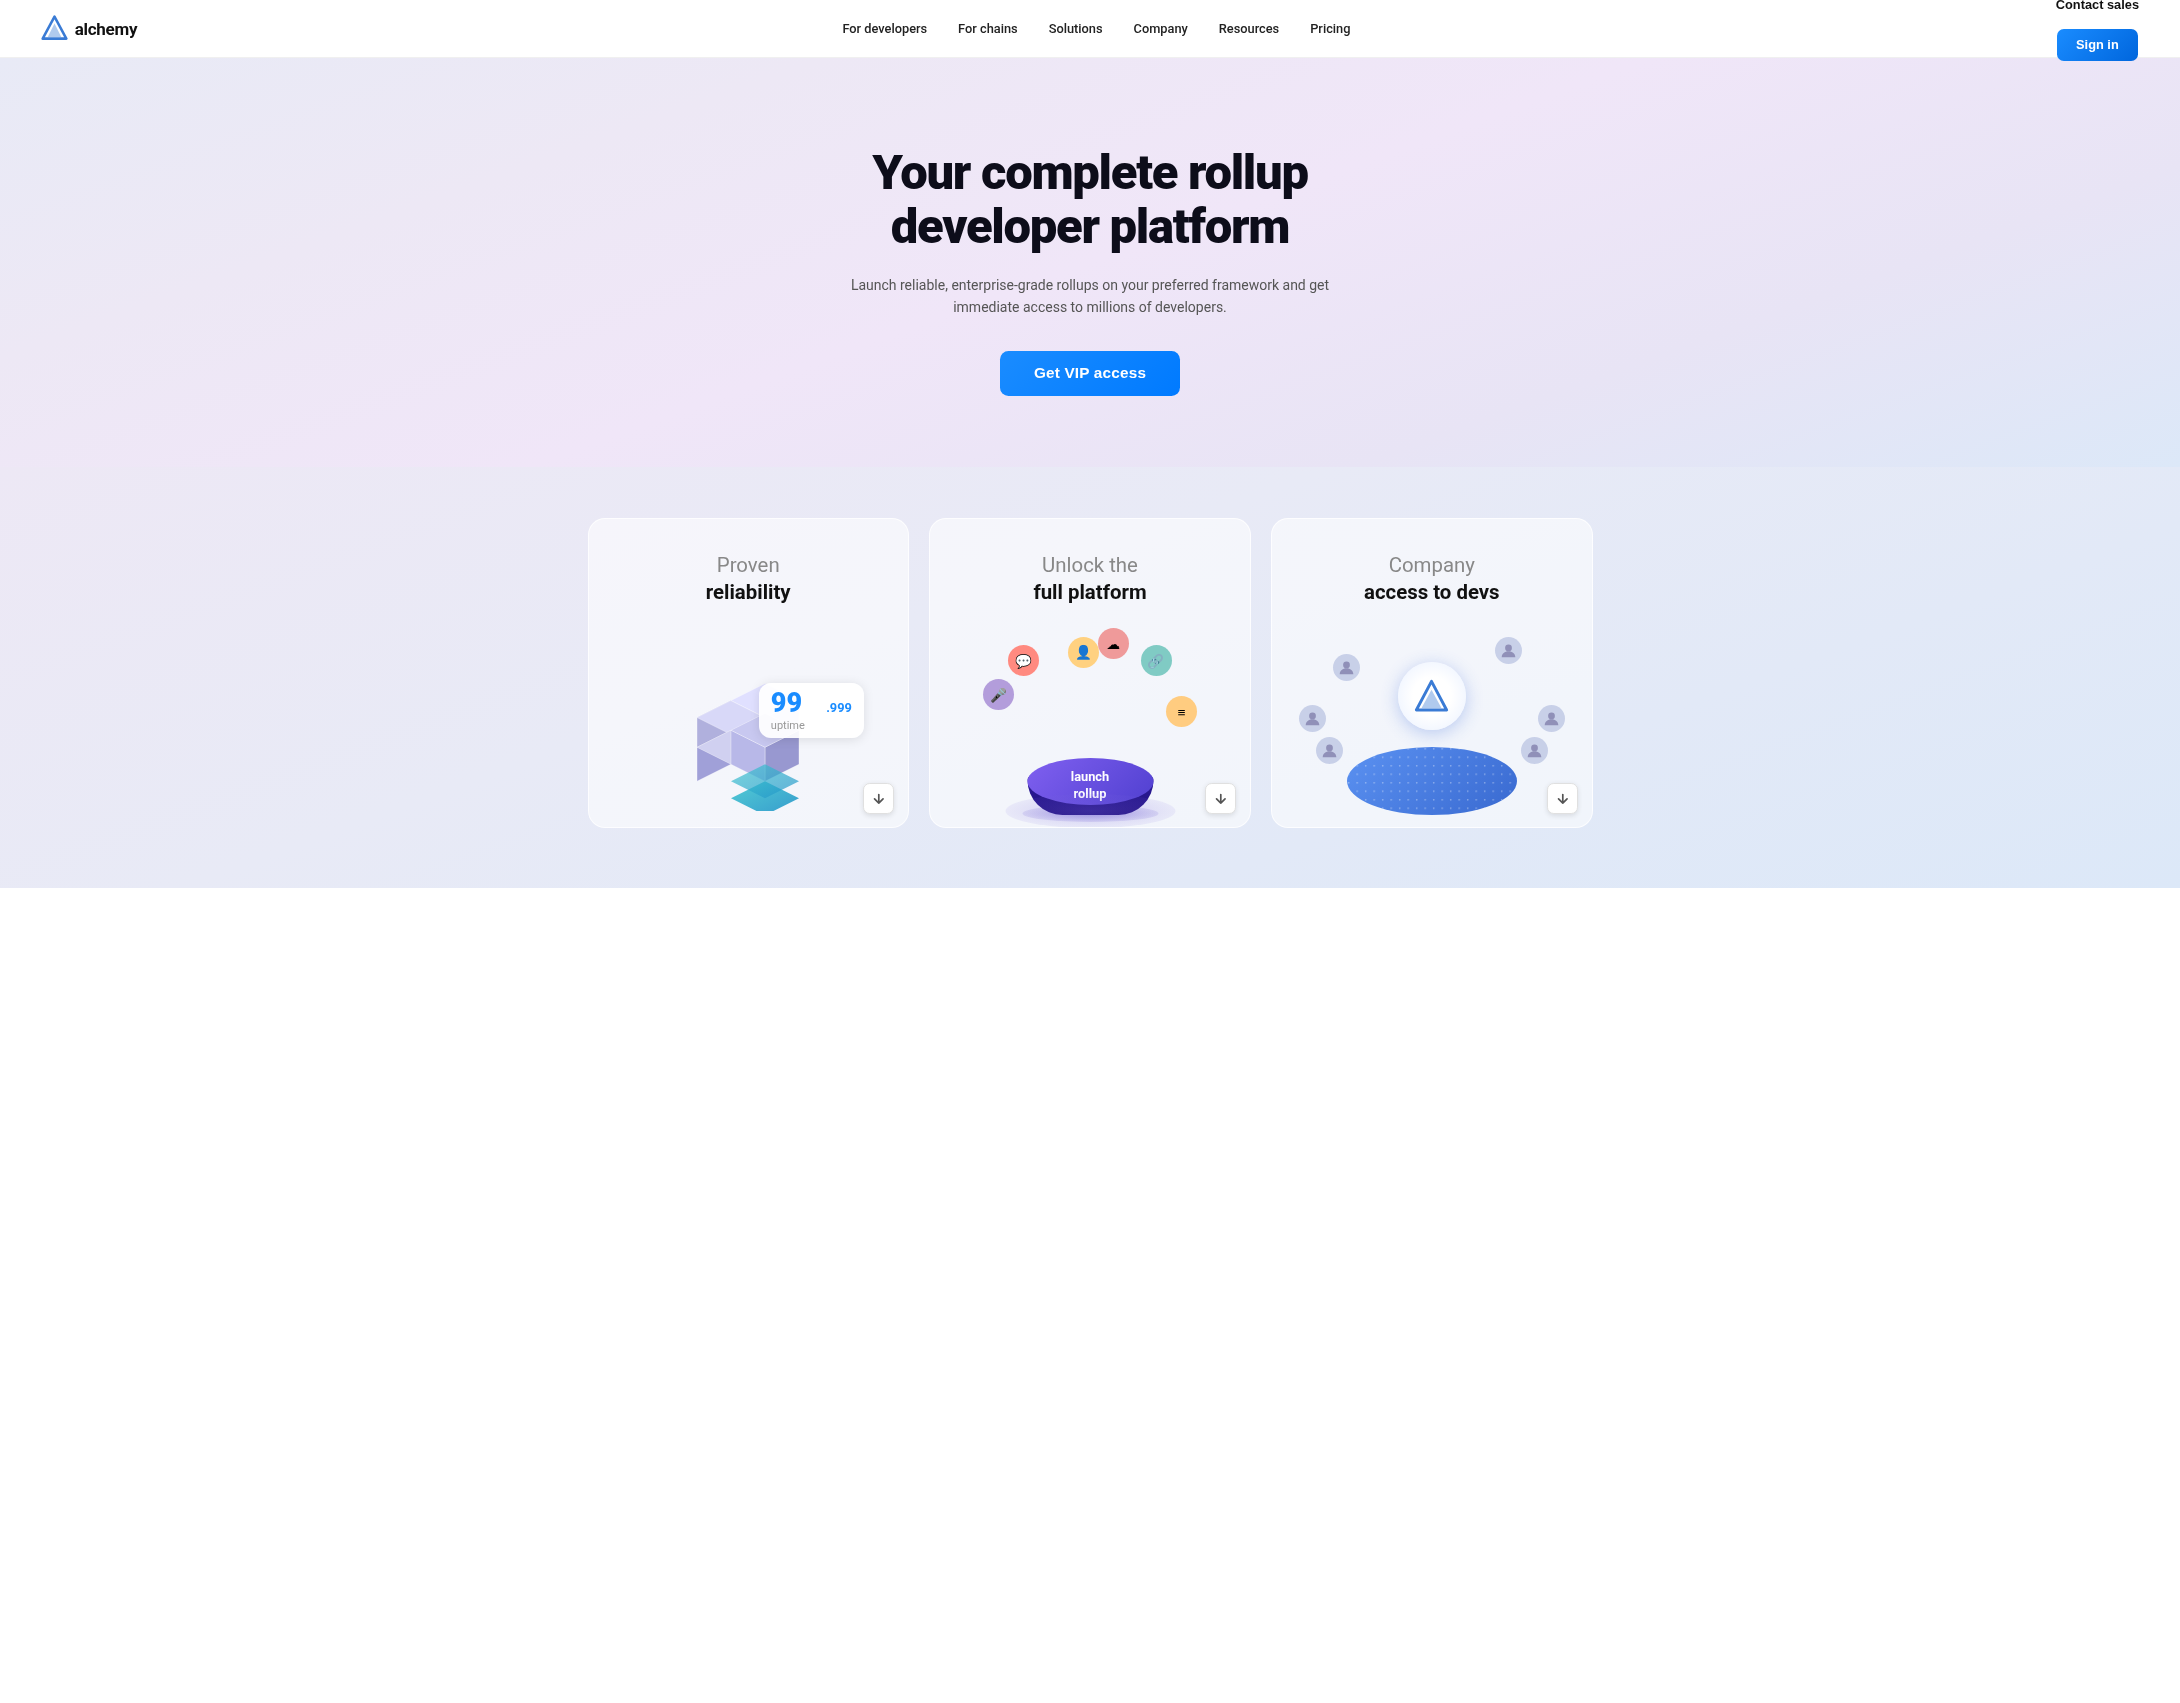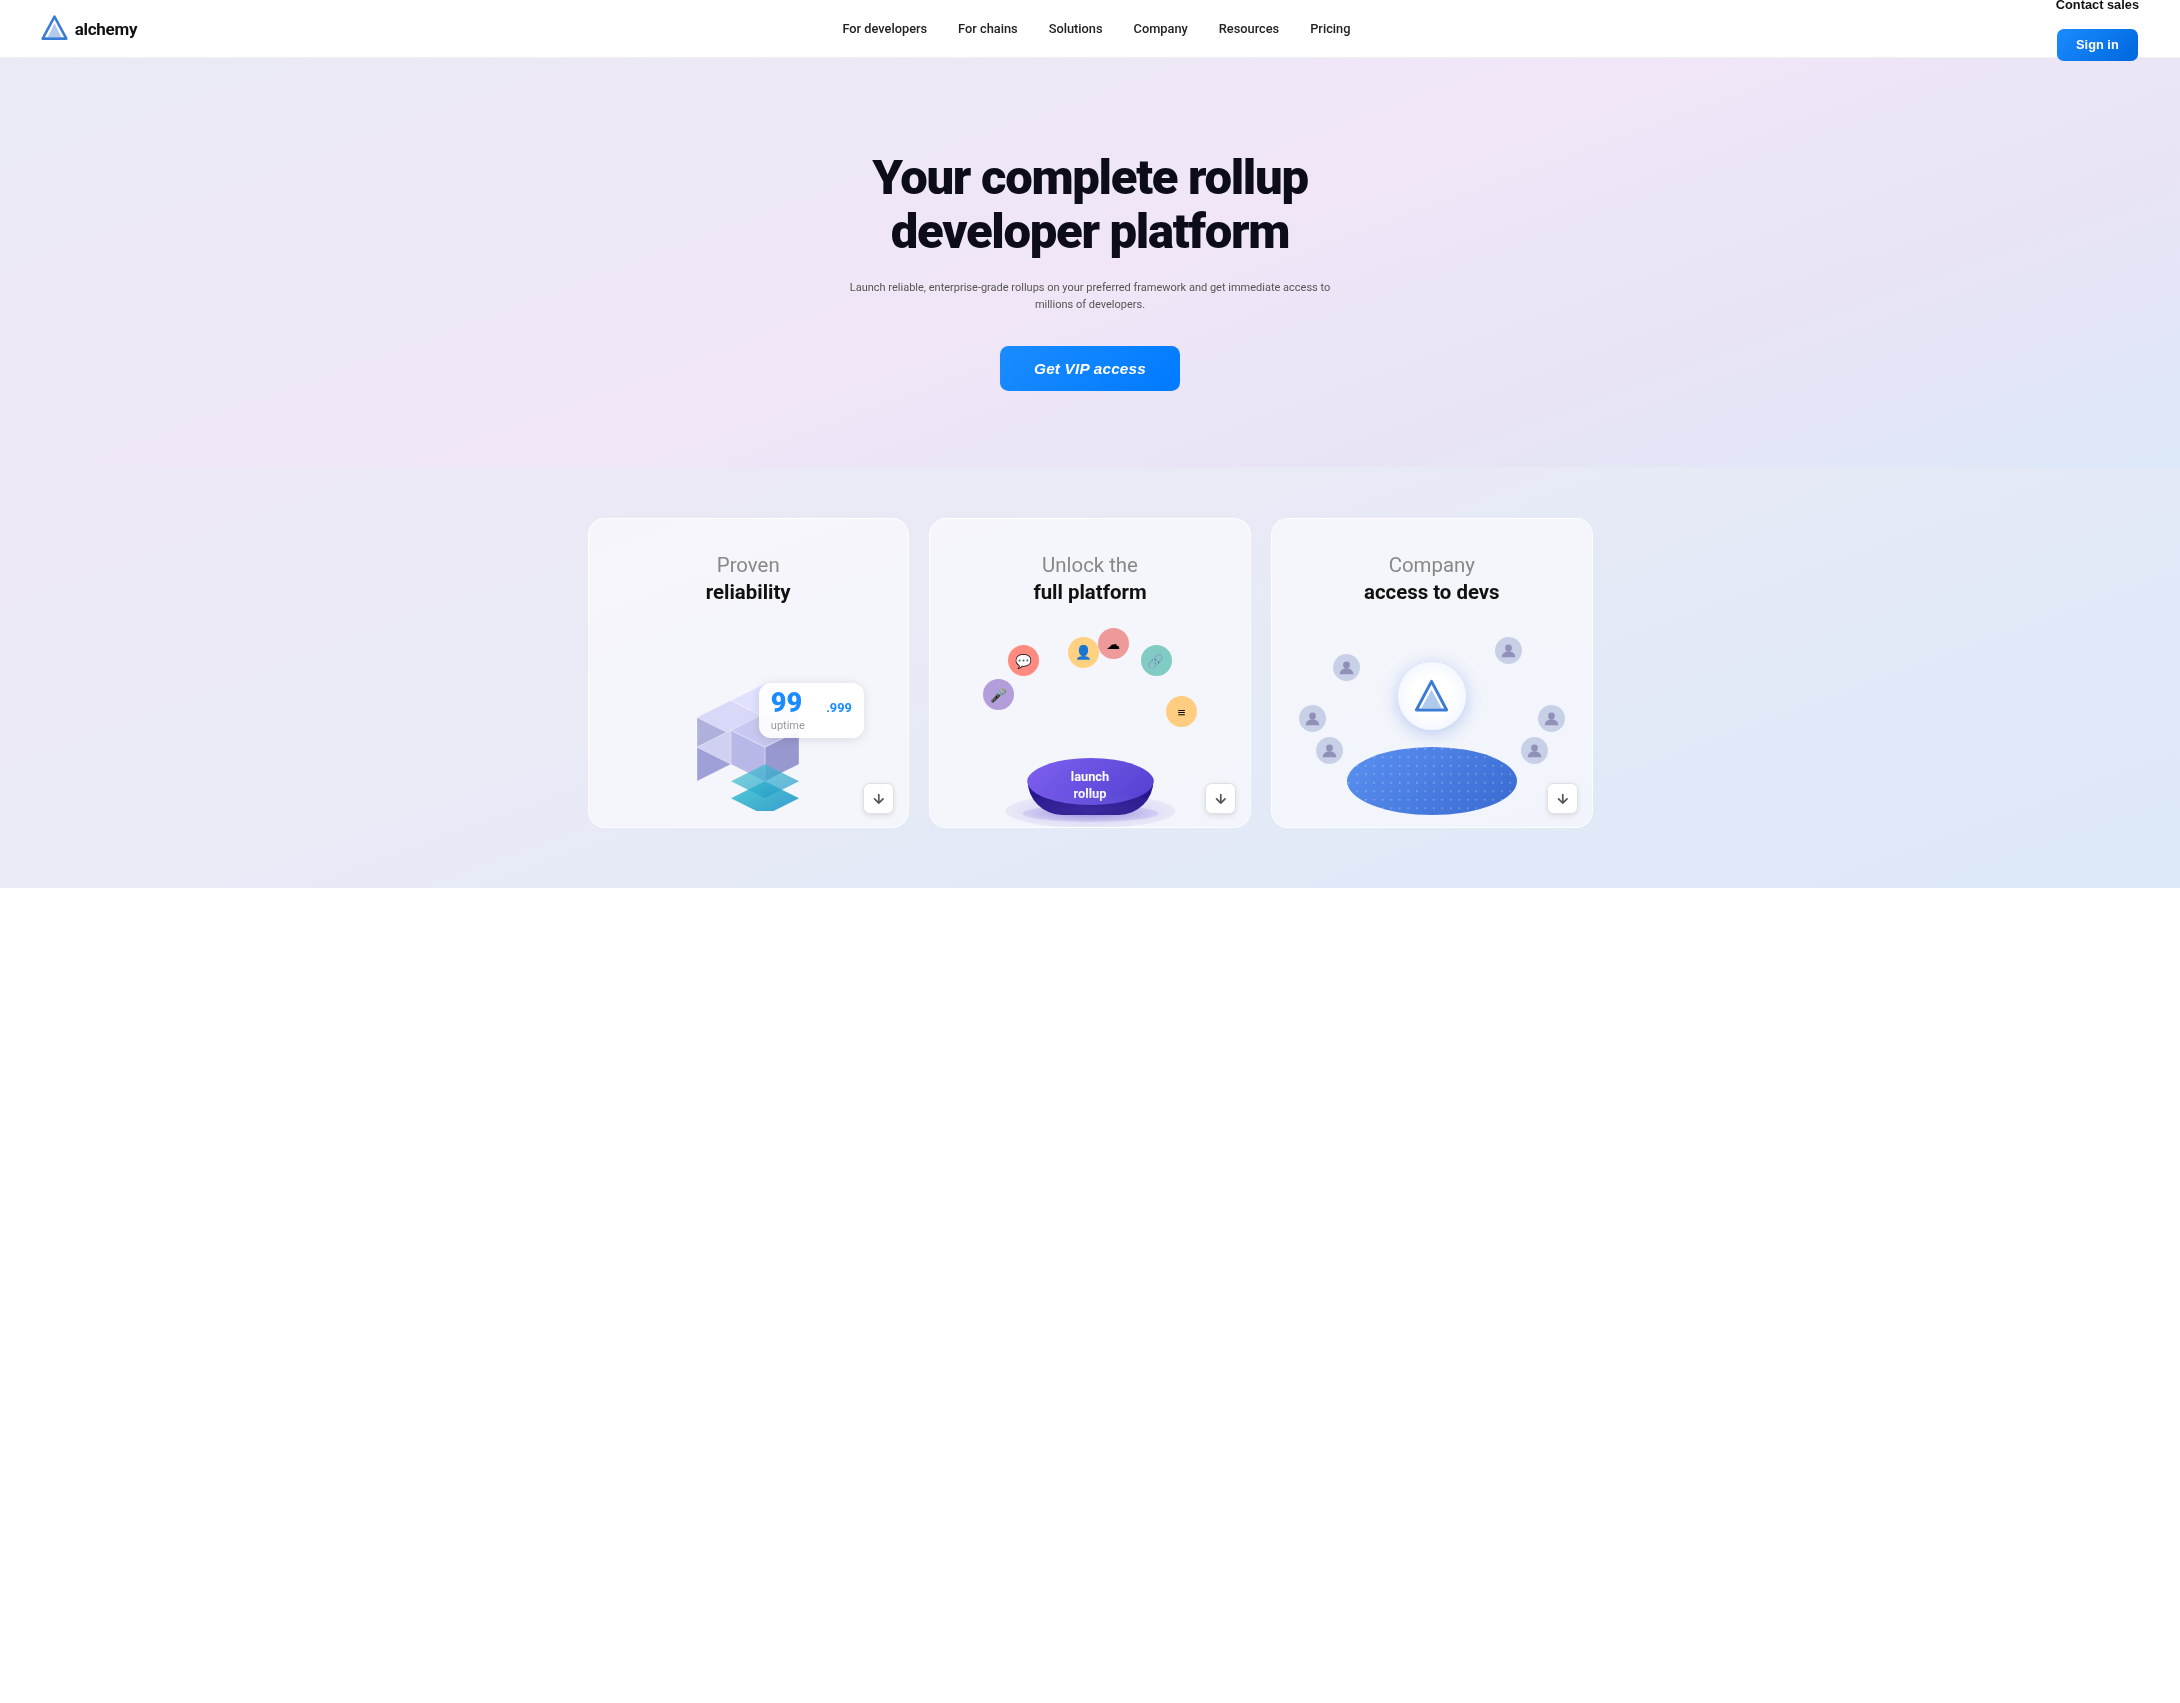--- a/index.html
+++ b/index.html
@@ -90,37 +90,36 @@
       font-size: 49px;
       font-weight: 900;
       color: #0d0d1a;
       line-height: 1.1;
       max-width: 596px;
       letter-spacing: -1.3px;
       margin-bottom: 20.4px;
       text-align: center;
     }
     .hero-subtitle {
-      font-size: 11px;
+      font-size: 14px;
       color: #555;
       max-width: 494px;
       line-height: 1.6;
       margin-bottom: 32px;
     }
     .btn-vip {
       background: linear-gradient(135deg, #1a8cff, #007aff);
       color: #fff;
       border: none;
       border-radius: 8.5px;
       padding: 13.6px 34px;
       font-size: 15.3px;
       font-weight: 700;
       cursor: pointer;
       letter-spacing: 0.2px;
-      font-style: italic;
     }
 
     
     .cards-section {
       background: linear-gradient(160deg, #ede8f5 0%, #e8eaf6 40%, #dce8f8 100%);
       padding: 51px 41px 60px;
     }
     .cards-grid {
       display: grid;
       grid-template-columns: 1fr 1fr 1fr;

